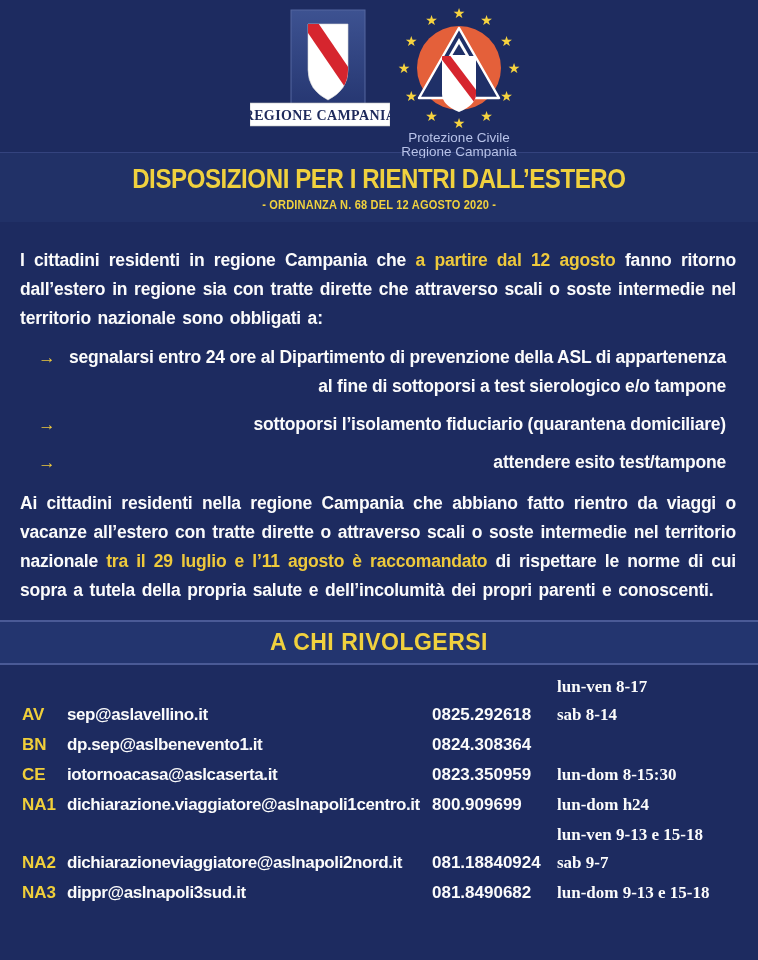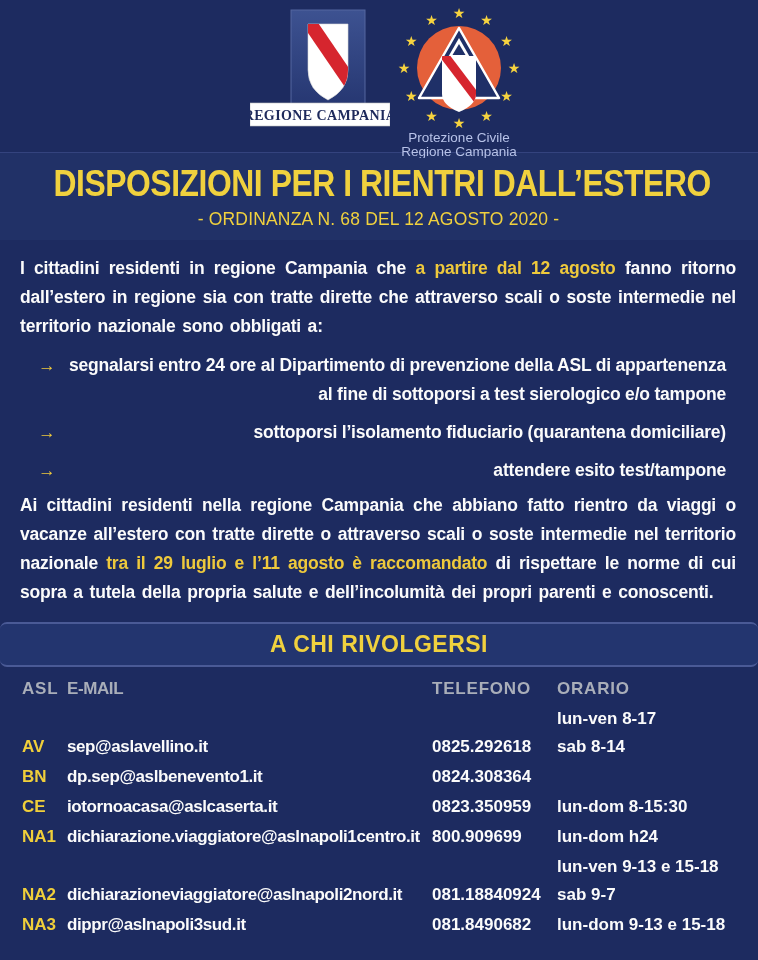--- a/index.html
+++ b/index.html
@@ -19,40 +19,40 @@
 
   
   .title-band{
     text-align:center;
     background:#213167;
     border-top:1px solid #34437e;
     padding:4px 0 10px 0;
   }
   .main-title{
     margin:6px 0 0 0;
-    font-size:37px;
+    font-size:28px;
     font-weight:bold;
     color:#f0d13e;
     white-space:nowrap;
     letter-spacing:-0.5px;
   }
   .main-title .cond{display:inline-block;transform:scaleX(0.86);transform-origin:center;}
   .sub-title{
     margin:3px 0 0 0;
-    font-size:19px;
-    font-weight:normal;
+    font-size:12px;
+    font-weight:bold;
     color:#f0d13e;
     letter-spacing:0.2px;
   }
   .sub-title .cond{display:inline-block;transform:scaleX(0.92);transform-origin:center;}
 
   
   .content{padding:12px 22px 0 20px;}
   .para{
-    margin:2px 0 0 0;
+    margin:12px 0 0 0;
     font-size:17.5px;
     font-weight:bold;
     line-height:29px;
     text-align:justify;
     letter-spacing:-0.2px;
     word-spacing:2px;
   }
   .highlight{color:#eec93c;}
   .bullets{margin:10px 0 6px 0;padding:0;list-style:none;}
   .bullets li{
@@ -72,40 +72,39 @@
 
   
   .section-band{
     margin-top:15px;
     background:#23356f;
     border-top:2px solid #4a5a96;
     border-bottom:2px solid #4a5a96;
     height:41px;
     line-height:41px;
     text-align:center;
-    border-radius:7px;
   }
   .section-band h2{
     margin:0;
     font-size:23px;
     font-weight:bold;
     color:#f0d13e;
     letter-spacing:0.5px;
   }
 
   
   .contacts{padding:8px 18px 0 22px;font-weight:bold;}
   .t-head{display:flex;color:#a9aeb9;font-size:17px;line-height:28px;letter-spacing:0.8px;margin-bottom:2px;}
   .t-row{display:flex;font-size:17px;line-height:28px;margin-bottom:2px;align-items:flex-end;}
   .c-asl{flex:0 0 45px;color:#f0cf3a;}
   .t-head .c-asl{color:#a9aeb9;}
   .c-email{flex:0 0 365px;letter-spacing:-0.4px;white-space:nowrap;}
   .c-phone{flex:0 0 125px;white-space:nowrap;}
   .c-hours{flex:1;white-space:nowrap;}
-  .c-hours span{display:block;}
+  .c-hours span{display:block;font-family:Liberation Serif, serif;}
 
   svg text{font-family:"Liberation Sans", sans-serif;}
   .serif-text{font-family:"Liberation Serif", serif;}
 </style>
 </head>
 <body>
 
 <div class="page">
 
   <div class="header">
@@ -196,26 +195,20 @@
 
     <p class="para"><span>Ai cittadini residenti nella regione Campania che abbiano fatto rientro da viaggi o vacanze all’estero con tratte dirette o attraverso scali o soste intermedie nel territorio nazionale </span><span class="highlight">tra il 29 luglio e l’11 agosto è raccomandato</span><span> di rispettare le norme di cui sopra a tutela della propria salute e dell’incolumità dei propri parenti e conoscenti.</span></p>
   </div>
 
   <div class="section-band">
     <h2>A CHI RIVOLGERSI</h2>
   </div>
 
   <div class="contacts">
 
-    <div class="t-head">
-      <span class="c-asl">ASL</span>
-      <span class="c-email">E-MAIL</span>
-      <span class="c-phone">TELEFONO</span>
-      <span class="c-hours">ORARIO</span>
-    </div>
 
     <div class="t-row">
       <span class="c-asl">AV</span>
       <span class="c-email">sep@aslavellino.it</span>
       <span class="c-phone">0825.292618</span>
       <span class="c-hours">
           <span>lun-ven 8-17</span>
           <span>sab 8-14</span>
         </span>
     </div>

